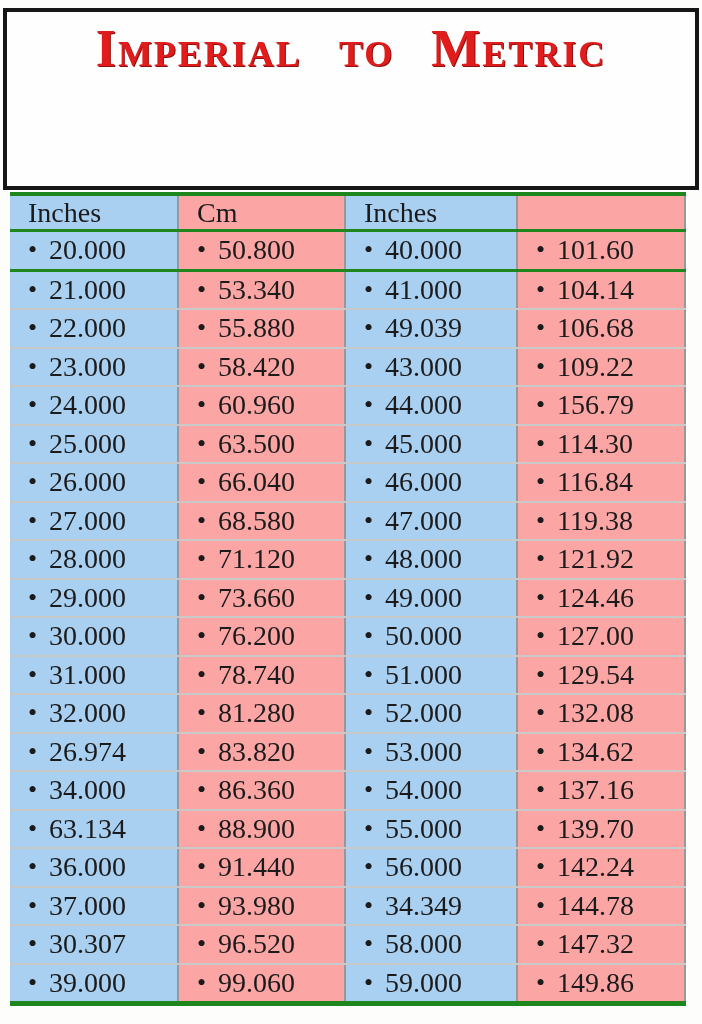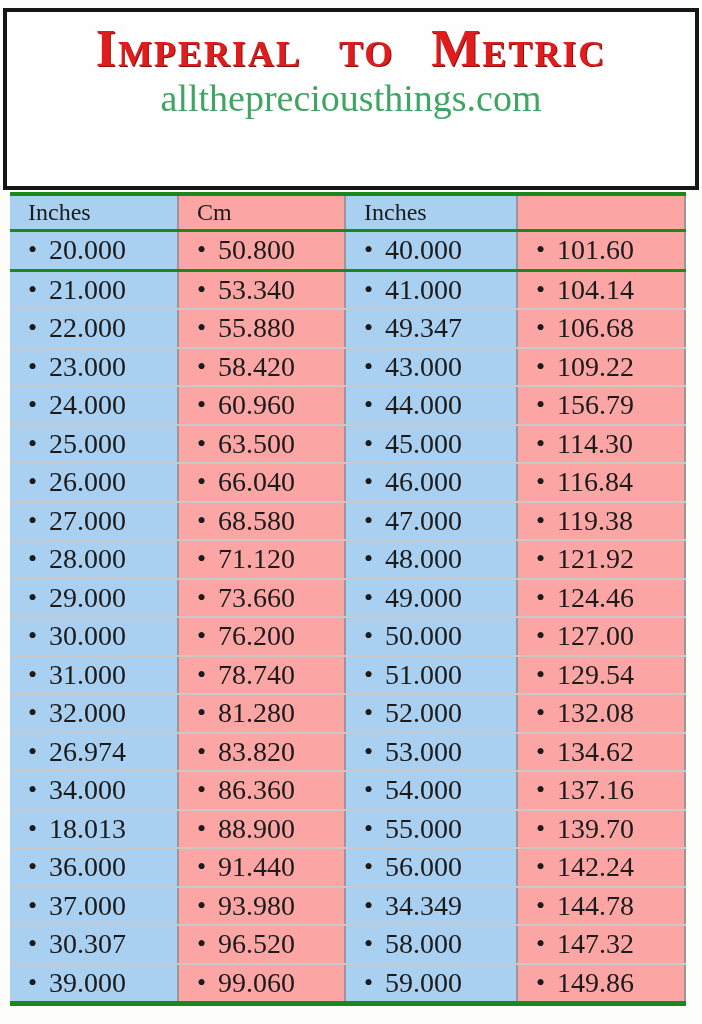--- a/index.html
+++ b/index.html
@@ -79,35 +79,34 @@
     color: #1b1b1b;
     white-space: nowrap;
     overflow: hidden;
   }
   .cell.blue { background: #a9cff1; }
   .cell.white {
     background: #fca5a5;
     border-left: 2px solid #989898;
     border-right: 2px solid #989898;
   }
-  .row.head .cell { font-size: 24px; }
+  .row.head .cell { font-size: 28px; }
   .bullet {
     font-size: 26px;
     margin-right: 12px;
     line-height: 1;
   }
 </style>
 </head>
 <body>
 
 <div class="page">
 
   <div class="header-box">
     <div class="title first">Imperial to Metric</div>
-    <div class="website">allthepreciousthings.com</div>
   </div>
 
   <div class="conv-table">
     <div class="row head">
       <div class="cell blue">Inches</div>
       <div class="cell white">Cm</div>
       <div class="cell blue">Inches</div>
       <div class="cell white"></div>
     </div>
     <div id="rows">
@@ -151,21 +150,21 @@
           <div class="cell blue">
             <span class="bullet">•</span>
             <span>22.000</span>
           </div>
           <div class="cell white">
             <span class="bullet">•</span>
             <span>55.880</span>
           </div>
           <div class="cell blue">
             <span class="bullet">•</span>
-            <span>49.347</span>
+            <span>49.039</span>
           </div>
           <div class="cell white">
             <span class="bullet">•</span>
             <span>106.68</span>
           </div>
         </div>
         <div class="row">
           <div class="cell blue">
             <span class="bullet">•</span>
             <span>23.000</span>
@@ -377,21 +376,21 @@
             <span>54.000</span>
           </div>
           <div class="cell white">
             <span class="bullet">•</span>
             <span>137.16</span>
           </div>
         </div>
         <div class="row">
           <div class="cell blue">
             <span class="bullet">•</span>
-            <span>18.013</span>
+            <span>63.134</span>
           </div>
           <div class="cell white">
             <span class="bullet">•</span>
             <span>88.900</span>
           </div>
           <div class="cell blue">
             <span class="bullet">•</span>
             <span>55.000</span>
           </div>
           <div class="cell white">

